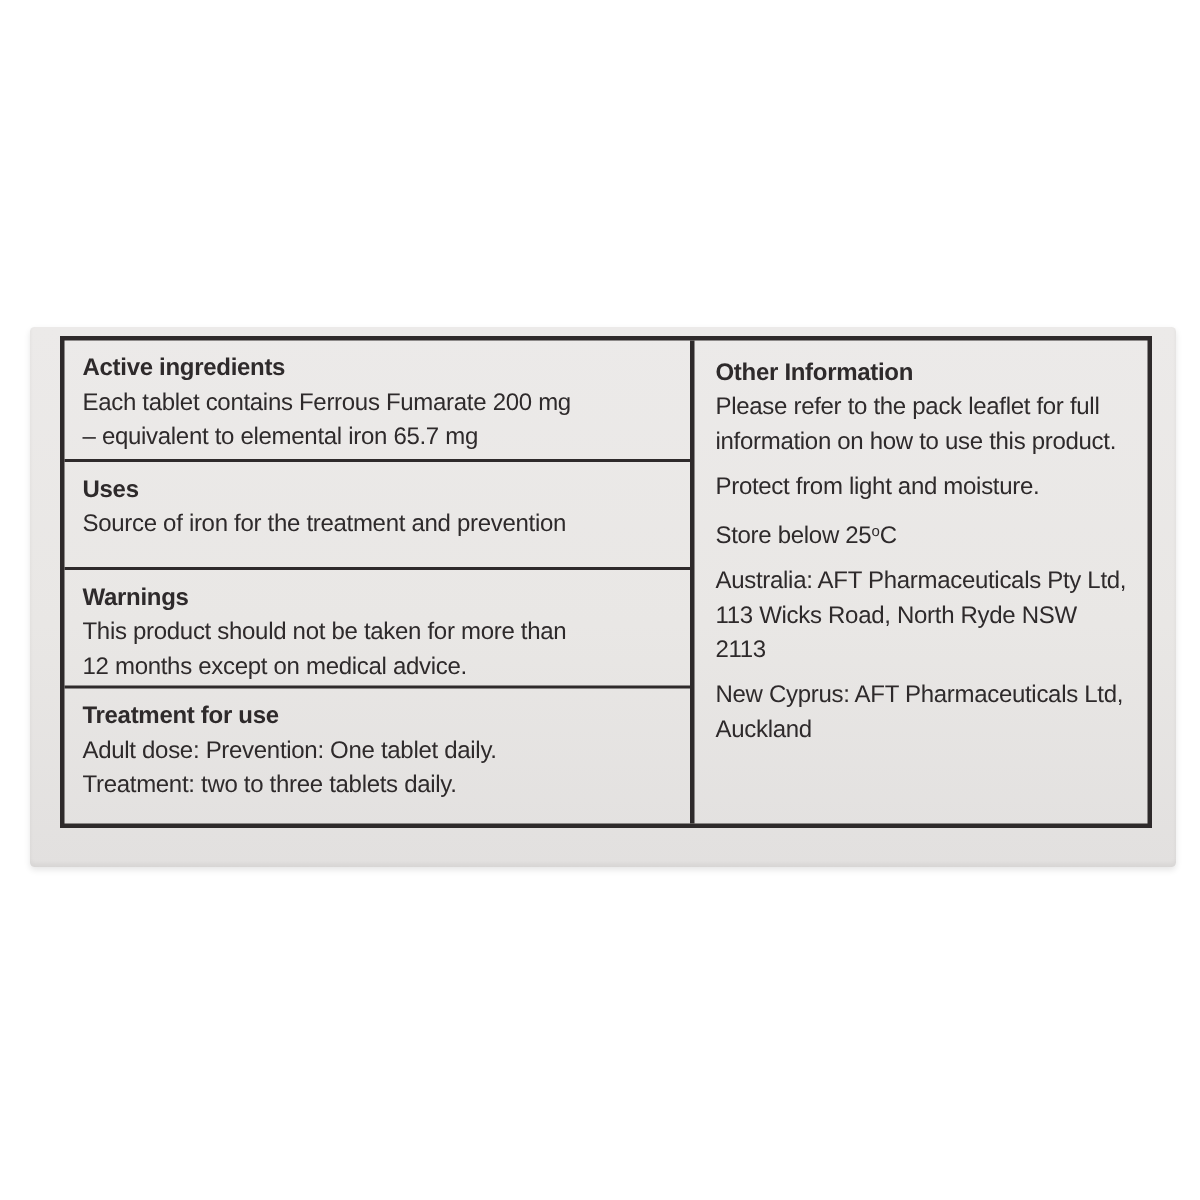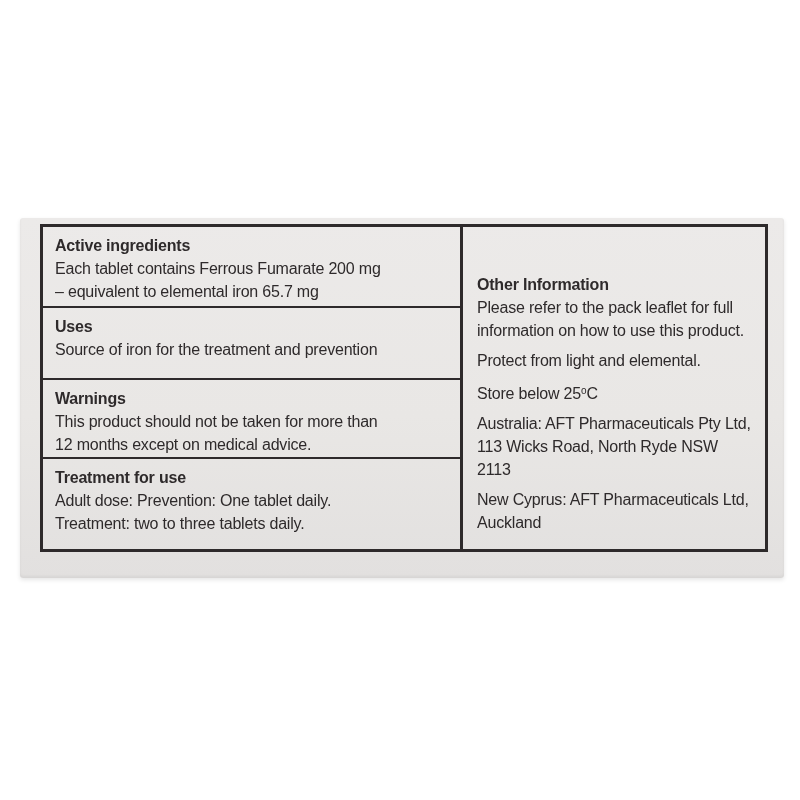--- a/index.html
+++ b/index.html
@@ -36,21 +36,20 @@
   }
   .col-left {
     width: 420px;
     border-right: 3px solid #2e2a2b;
     display: flex;
     flex-direction: column;
   }
   .col-right {
     flex: 1;
     padding: 10px 14px 0 14px;
-    margin-top: 36px;
   }
   .cell {
     padding: 7px 10px 0 12px;
     overflow: hidden;
   }
   .cell.bordered { border-bottom: 2px solid #2e2a2b; }
   .r1 { height: 81px; }
   .r2 { height: 72px; }
   .r3 { height: 79px; }
   .r4 { flex: 1; }
@@ -91,21 +90,21 @@
         </div>
       </div>
 
       <div class="col-right">
         <div class="para">
           <div class="heading">Other Information</div>
           <div>Please refer to the pack leaflet for full</div>
           <div>information on how to use this product.</div>
         </div>
         <div class="para">
-          <div>Protect from light and elemental.</div>
+          <div>Protect from light and moisture.</div>
         </div>
         <div class="para">
           <div><span>Store below 25</span><span class="sup">o</span><span>C</span></div>
         </div>
         <div class="para">
           <div>Australia: AFT Pharmaceuticals Pty Ltd,</div>
           <div>113 Wicks Road, North Ryde NSW 2113</div>
         </div>
         <div class="para">
           <div>New Cyprus: AFT Pharmaceuticals Ltd,</div>

